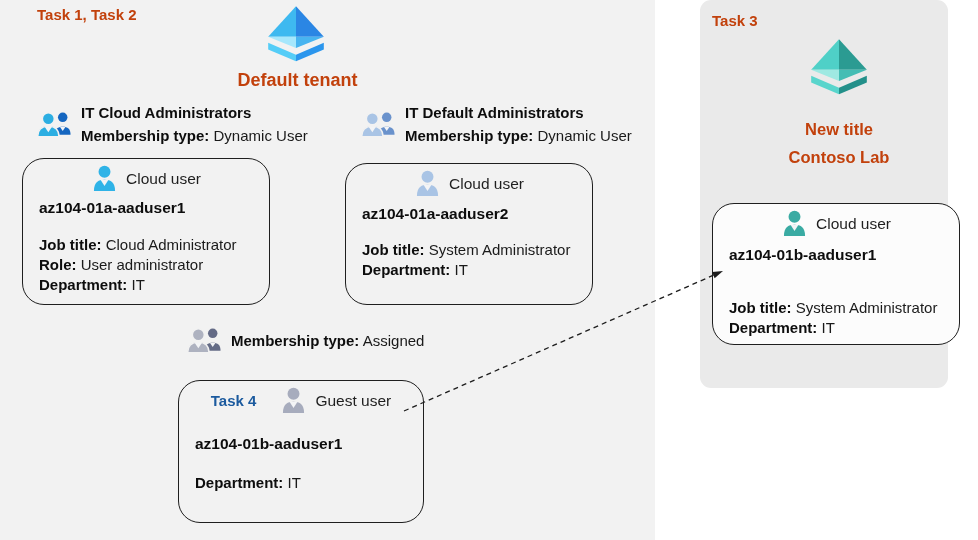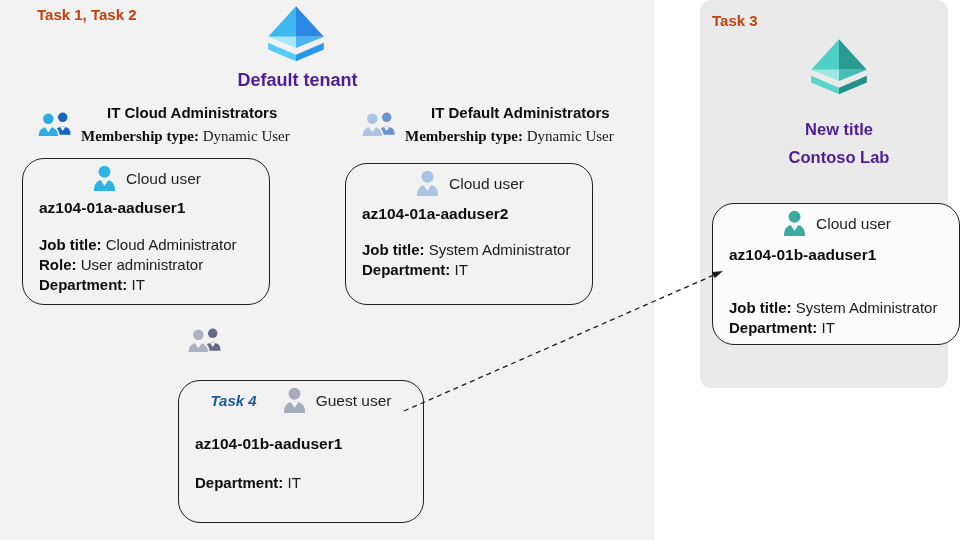--- a/index.html
+++ b/index.html
@@ -1,34 +1,34 @@
 <!DOCTYPE html>
 <html><head>
 <meta charset="utf-8">
 <style>
   html,body{margin:0;padding:0;background:#ffffff;}
   #canvas{position:relative;width:978px;height:540px;background:#ffffff;overflow:hidden;
           font-family:"Liberation Sans",sans-serif;color:#1a1a1a;}
   .left-bg{position:absolute;left:0;top:0;width:655px;height:540px;background:#f2f2f2;}
   .right-panel{position:absolute;left:700px;top:0;width:248px;height:388px;background:#eaeaea;border-radius:11px;}
   .task-label{position:absolute;font-size:15px;font-weight:bold;color:#c2410c;white-space:nowrap;}
-  .tenant-title{position:absolute;font-weight:bold;color:#4c1d95;text-align:center;}
+  .tenant-title{position:absolute;font-weight:bold;color:#c2410c;text-align:center;}
   #default-tenant-title{left:215px;top:70px;width:165px;font-size:18px;}
   .panel-title{left:0;width:278px;font-size:16.5px;}
   
   .group{position:absolute;display:flex;gap:8px;align-items:center;}
   .group .txt{display:flex;flex-direction:column;}
-  .group .g-title{font-weight:bold;font-size:15px;line-height:23px;color:#0d0d0d;white-space:nowrap;margin-left:26px;}
-  .group .g-mem{font-size:15px;line-height:24px;white-space:nowrap;font-family:Liberation Serif, serif;}
+  .group .g-title{font-weight:bold;font-size:15px;line-height:23px;color:#0d0d0d;white-space:nowrap;}
+  .group .g-mem{font-size:15px;line-height:24px;white-space:nowrap;}
   .bld{font-weight:bold;color:#0d0d0d;}
   
   .card{position:absolute;border:1.4px solid #1f1f1f;border-radius:22px;box-sizing:border-box;}
   .card-head{position:absolute;left:0;right:0;top:6px;display:flex;justify-content:center;align-items:center;gap:8px;text-align:right;}
   .type-label{font-size:15.5px;color:#1f1f1f;white-space:nowrap;}
-  .card-task{font-size:15px;font-weight:bold;color:#1b5a9e;margin-right:16px;white-space:nowrap;font-style:italic;}
+  .card-task{font-size:15px;font-weight:bold;color:#1b5a9e;margin-right:16px;white-space:nowrap;}
   .card-name{position:absolute;left:16px;font-weight:bold;font-size:15.5px;color:#0d0d0d;white-space:nowrap;}
   .fields{position:absolute;left:16px;font-size:15px;line-height:20px;}
   .field{white-space:nowrap;}
   
   .user-svg{width:27px;height:27px;flex:0 0 auto;}
   .grp-svg{width:37px;height:31px;flex:0 0 auto;}
   .dm-svg{position:absolute;width:64px;height:57px;}
   
   .usr-blue  .p{fill:#2fb3e7}
   .usr-lblue .p{fill:#a9c4e5}
@@ -127,20 +127,21 @@
   <div class="group" style="left:186px;top:325px;">
     <svg class="grp-svg grp-gray" viewBox="0 0 36 30">
       <circle class="b" cx="26" cy="8" r="4.6"></circle>
       <path class="b" d="M18.4 25 C18.4 19.2 21.2 17.2 26 17.2 C30.8 17.2 33.6 19.2 33.6 25 Z"></path>
       <path class="v" d="M23.4 17.4 L26 21.4 L28.6 17.4 Z"></path>
       <circle class="f f2" cx="12" cy="9.4" r="5.8"></circle>
       <path class="f f2" d="M1.6 27 C1.6 19.4 5.4 16.8 12 16.8 C18.6 16.8 22.4 19.4 22.4 27 Z"></path>
       <path class="v" d="M8.4 17.1 L12 22.6 L15.6 17.1 Z"></path>
     </svg>
     <div class="txt">
+      <span class="g-mem"><span class="bld">Membership type:</span> <span>Assigned</span></span>
     </div>
   </div>
 
   <div class="card" style="left:22px;top:158px;width:248px;height:147px;">
     <div class="card-head">
       <svg class="user-svg usr-blue" viewBox="0 0 24 24">
         <circle class="p" cx="12" cy="6" r="5.3"></circle>
         <path class="p" d="M2.6 23 C2.6 15.6 6.2 13.1 12 13.1 C17.8 13.1 21.4 15.6 21.4 23 Z"></path>
         <path class="v" d="M8.6 13.4 L12 18.6 L15.4 13.4 Z"></path>
       </svg>

